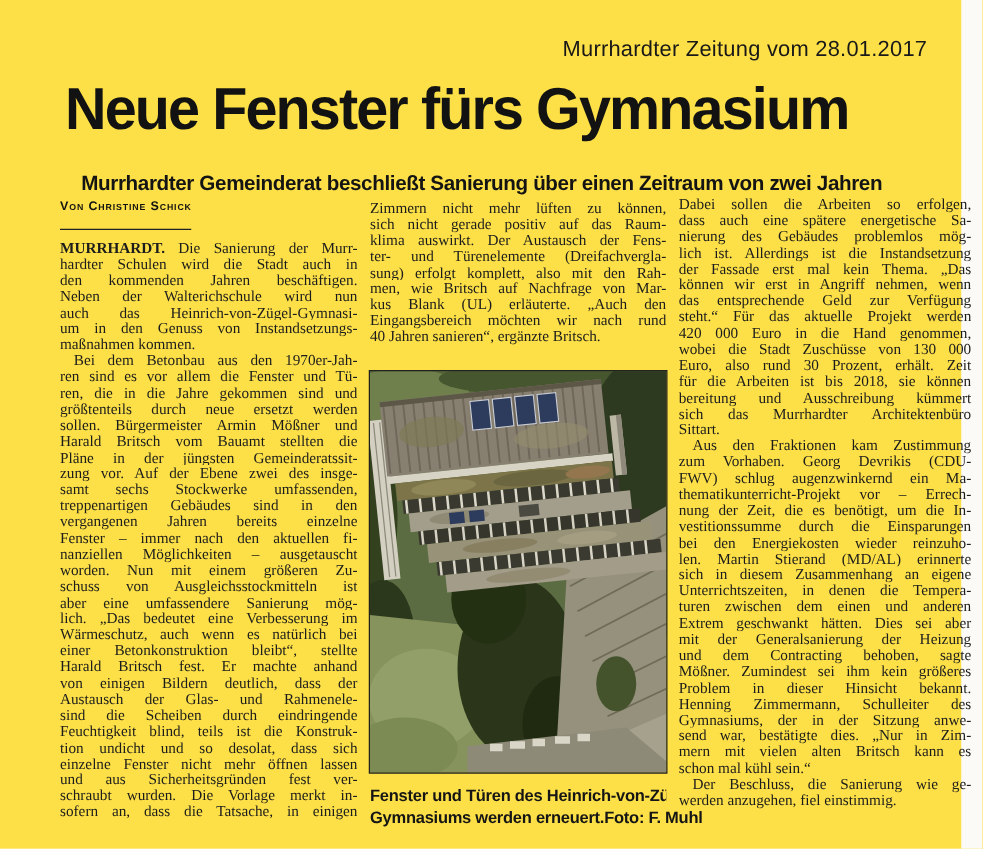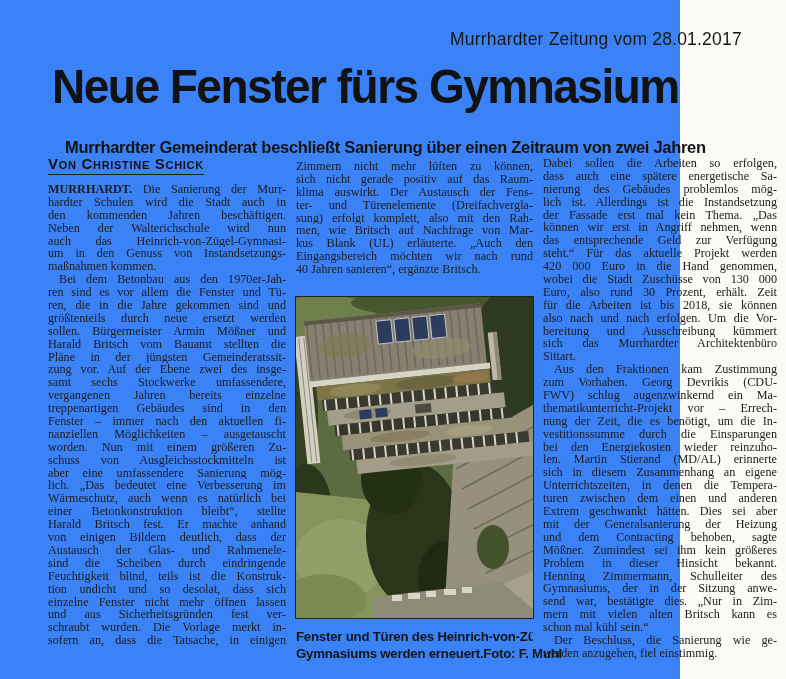--- a/index.html
+++ b/index.html
@@ -1,21 +1,21 @@
 <!DOCTYPE html>
 <html lang="de"><head>
 <meta charset="utf-8">
 <style>
   html,body{margin:0;padding:0;}
   body{
     width:786px;height:679px;overflow:hidden;
     background:#fbfaf6;
     font-family:"Liberation Sans",sans-serif;
   }
-  .page{position:relative;width:680px;height:679px;background:#3b82f6;color:#1b1b1b;}
+  .page{position:relative;width:769px;height:679px;background:#fde047;color:#1b1b1b;}
 
   .annotation{
     position:absolute;left:450px;top:29px;width:325px;
     font-size:17.5px;font-weight:normal;letter-spacing:0.2px;color:#181818;
     white-space:nowrap;
   }
   .headline{
     position:absolute;left:52px;top:62px;margin:0;
     font-size:46px;line-height:1.05;font-weight:bold;letter-spacing:-1.5px;color:#121212;
     transform:scaleY(1.03);transform-origin:left top;white-space:nowrap;
@@ -25,22 +25,22 @@
     font-size:16.5px;font-weight:bold;letter-spacing:-0.3px;color:#141414;white-space:nowrap;
   }
 
   .col{position:absolute;top:155px;width:238px;}
   #col1{left:48px;}
   #col2{left:296px;width:237px;}
   #col3{left:543px;top:157px;width:234px;}
 
   .byline{
     display:inline-block;
-    font-size:15px;font-weight:bold;font-variant:small-caps;letter-spacing:0.7px;
-    color:#111;border-bottom:1.5px solid #222;padding-bottom:2px;margin-bottom:8px;
+    font-size:10px;font-weight:bold;font-variant:small-caps;letter-spacing:0.7px;
+    color:#111;border-bottom:1.5px solid #222;padding-bottom:12px;margin-bottom:8px;
   }
 
   .tl{
     font-family:"Liberation Serif",serif;
     font-size:12.2px;line-height:12.9px;height:12.9px;
     color:#1c1c1c;
     text-align:justify;text-align-last:justify;
     white-space:nowrap;overflow:hidden;
   }
   .tl.end{text-align-last:left;}
@@ -83,23 +83,23 @@
         <div class="tl">um in den Genuss von Instandsetzungs-</div>
         <div class="tl end">maßnahmen kommen.</div>
         <div class="tl ind">Bei dem Betonbau aus den 1970er-Jah-</div>
         <div class="tl">ren sind es vor allem die Fenster und Tü-</div>
         <div class="tl">ren, die in die Jahre gekommen sind und</div>
         <div class="tl">größtenteils durch neue ersetzt werden</div>
         <div class="tl">sollen. Bürgermeister Armin Mößner und</div>
         <div class="tl">Harald Britsch vom Bauamt stellten die</div>
         <div class="tl">Pläne in der jüngsten Gemeinderatssit-</div>
         <div class="tl">zung vor. Auf der Ebene zwei des insge-</div>
-        <div class="tl">samt sechs Stockwerke umfassendere,</div>
+        <div class="tl">samt sechs Stockwerke umfassenden,</div>
+        <div class="tl">treppenartigen Gebäudes sind in den</div>
         <div class="tl">vergangenen Jahren bereits einzelne</div>
-        <div class="tl">treppenartigen Gebäudes sind in den</div>
         <div class="tl">Fenster – immer nach den aktuellen fi-</div>
         <div class="tl">nanziellen Möglichkeiten – ausgetauscht</div>
         <div class="tl">worden. Nun mit einem größeren Zu-</div>
         <div class="tl">schuss von Ausgleichsstockmitteln ist</div>
         <div class="tl">aber eine umfassendere Sanierung mög-</div>
         <div class="tl">lich. „Das bedeutet eine Verbesserung im</div>
         <div class="tl">Wärmeschutz, auch wenn es natürlich bei</div>
         <div class="tl">einer Betonkonstruktion bleibt“, stellte</div>
         <div class="tl">Harald Britsch fest. Er machte anhand</div>
         <div class="tl">von einigen Bildern deutlich, dass der</div>
@@ -232,21 +232,20 @@
         <div class="tl">nierung des Gebäudes problemlos mög-</div>
         <div class="tl">lich ist. Allerdings ist die Instandsetzung</div>
         <div class="tl">der Fassade erst mal kein Thema. „Das</div>
         <div class="tl">können wir erst in Angriff nehmen, wenn</div>
         <div class="tl">das entsprechende Geld zur Verfügung</div>
         <div class="tl">steht.“ Für das aktuelle Projekt werden</div>
         <div class="tl">420 000 Euro in die Hand genommen,</div>
         <div class="tl">wobei die Stadt Zuschüsse von 130 000</div>
         <div class="tl">Euro, also rund 30 Prozent, erhält. Zeit</div>
         <div class="tl">für die Arbeiten ist bis 2018, sie können</div>
-        <div class="tl">also nach und nach erfolgen. Um die Vor-</div>
         <div class="tl">bereitung und Ausschreibung kümmert</div>
         <div class="tl">sich das Murrhardter Architektenbüro</div>
         <div class="tl end">Sittart.</div>
         <div class="tl ind">Aus den Fraktionen kam Zustimmung</div>
         <div class="tl">zum Vorhaben. Georg Devrikis (CDU-</div>
         <div class="tl">FWV) schlug augenzwinkernd ein Ma-</div>
         <div class="tl">thematikunterricht-Projekt vor – Errech-</div>
         <div class="tl">nung der Zeit, die es benötigt, um die In-</div>
         <div class="tl">vestitionssumme durch die Einsparungen</div>
         <div class="tl">bei den Energiekosten wieder reinzuho-</div>

